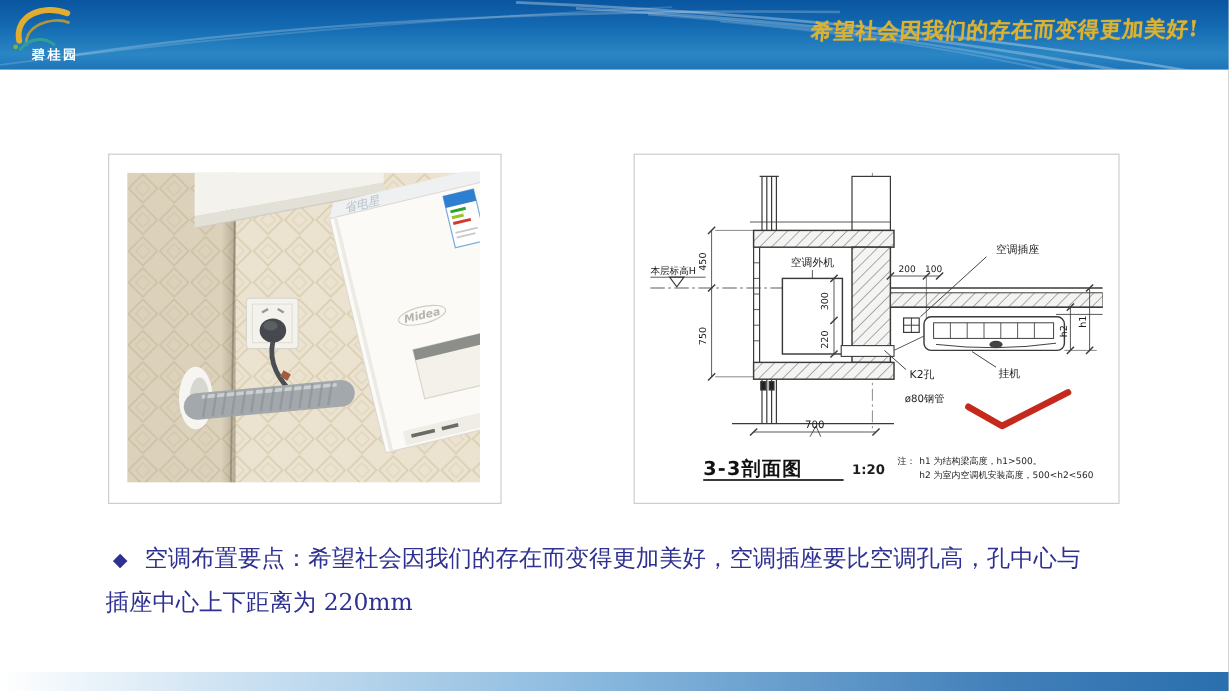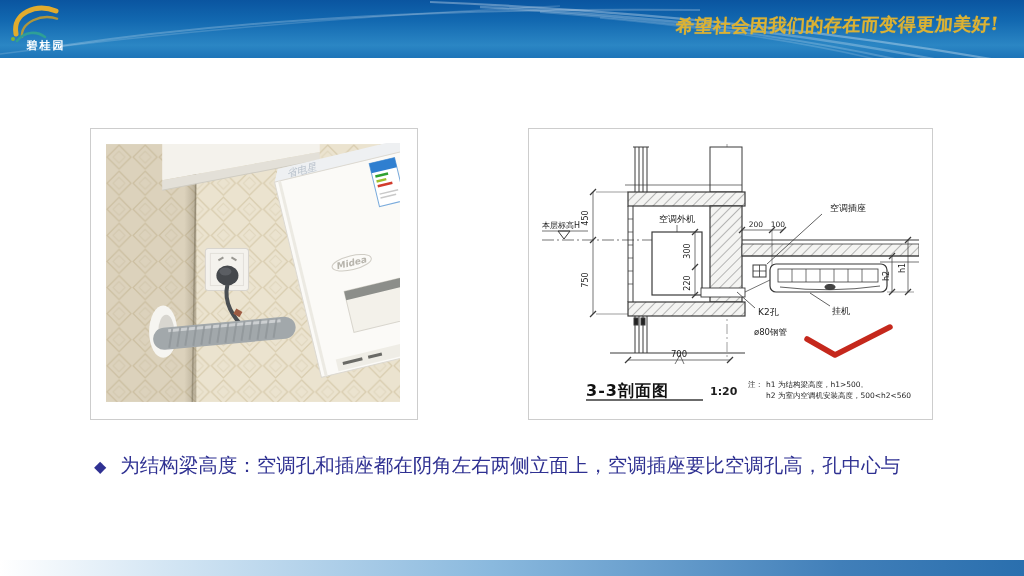--- a/index.html
+++ b/index.html
@@ -275,17 +275,18 @@
         <text x="46" y="256" font-size="16" font-weight="bold" letter-spacing="1" fill="#111">3-3剖面图</text>
         <text x="170" y="255" font-size="11" font-weight="bold">1:20</text>
         <text x="208" y="247" font-size="7.5">注：</text>
         <text x="226" y="247" font-size="7.5">h1 为结构梁高度，h1&gt;500。</text>
         <text x="226" y="258" font-size="7.5">h2 为室内空调机安装高度，500&lt;h2&lt;560</text>
       </g>
     </svg>
   </div>
 
   <div class="note-block">
-    <div><span class="b">◆</span><span>为结构梁高度：空调孔和插座都在阴角左右两侧立面上，空调插座要比空调孔高，孔中心与</span></div>
+    <div><span class="b">◆</span><span>空调布置要点：希望社会因我们的存在而变得更加美好，空调插座要比空调孔高，孔中心与</span></div>
+    <div>插座中心上下距离为 220mm</div>
   </div>
 
   <div class="ftr"></div>
 </div>
 
 </body></html>

